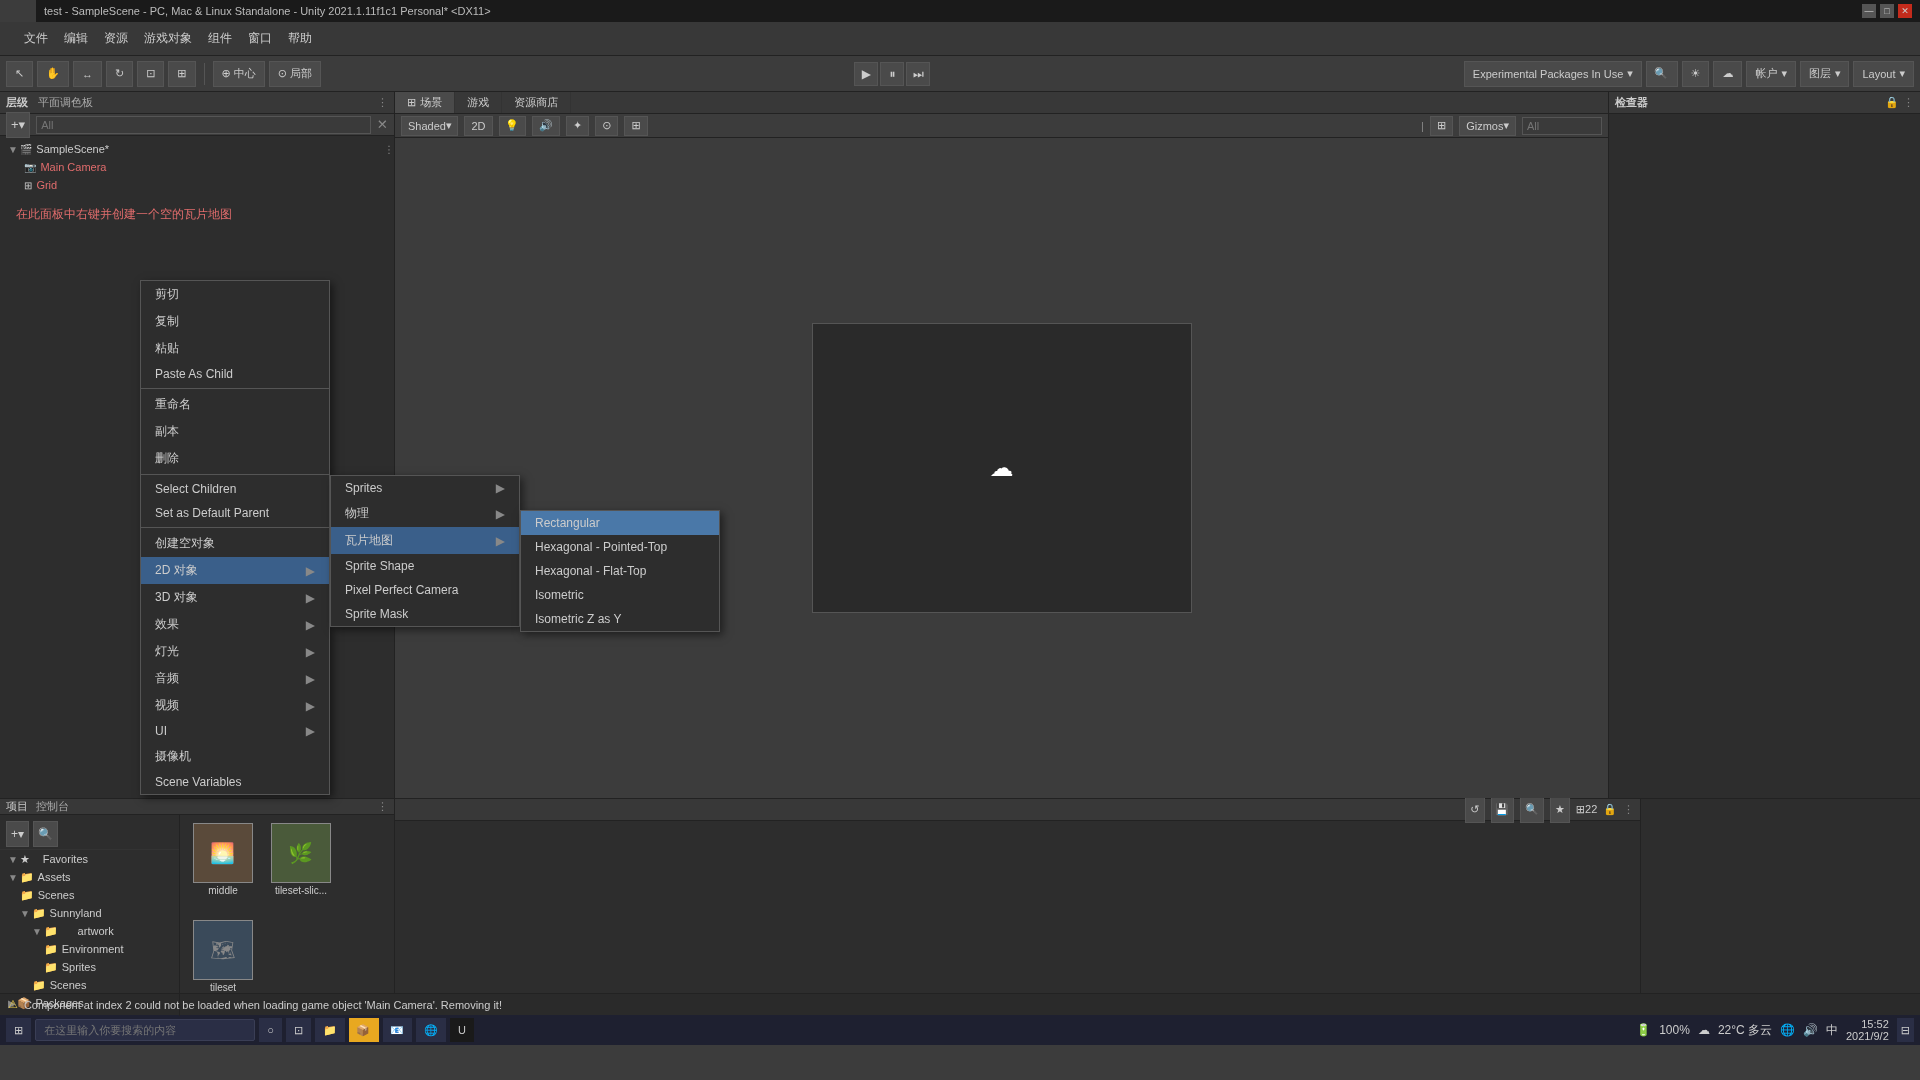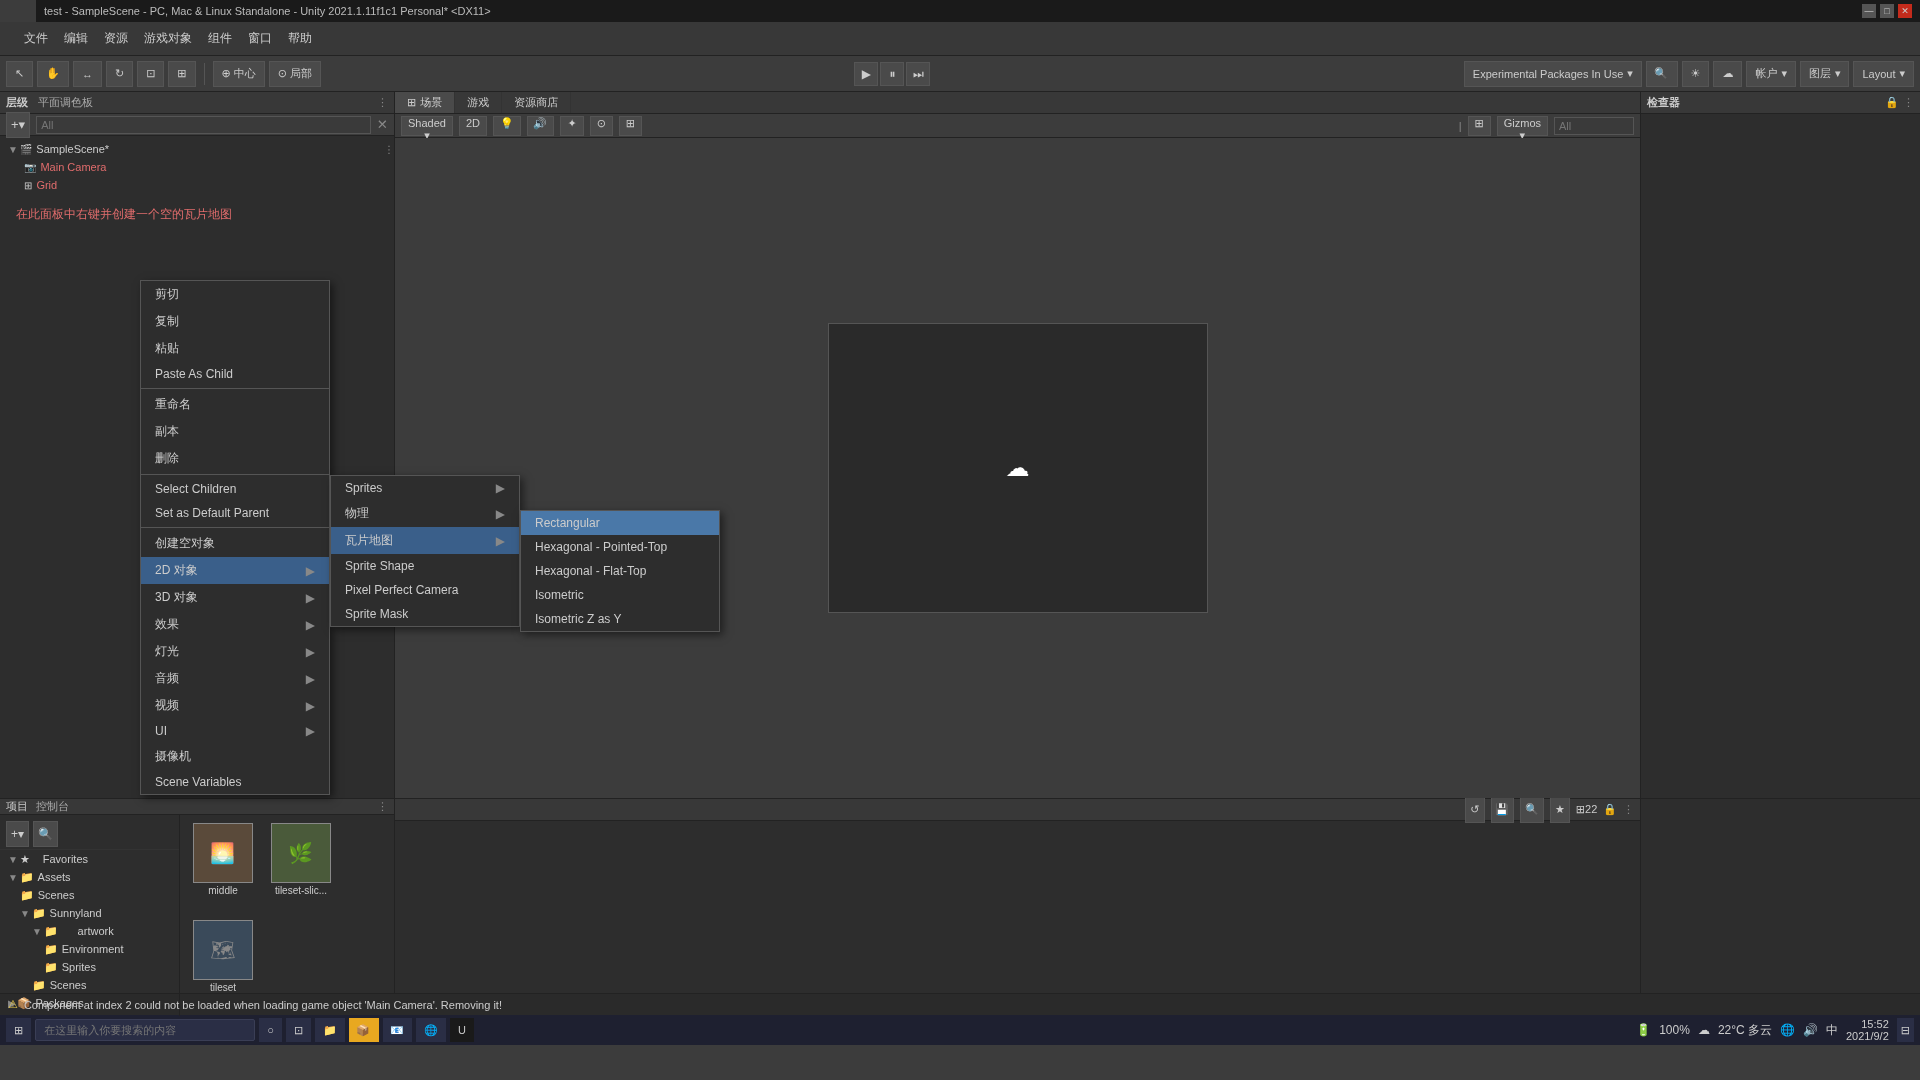--- a/index.html
+++ b/index.html
@@ -173,21 +173,21 @@
       font-size: 11px;
     }
     .scene-toolbar-btn {
       height: 20px;
       background: #4a4a4a;
       border: 1px solid #555;
       color: #ccc;
       padding: 0 6px;
       cursor: pointer;
       font-size: 11px;
-      display: flex; align-items: center; flex-direction: column;
+      display: flex; align-items: center;
     }
     #scene-view {
       flex: 1;
       background: #3c3c3c;
       position: relative;
       display: flex;
       align-items: center;
       justify-content: center;
     }
     #scene-canvas {
@@ -281,21 +281,21 @@
       background: #383838;
       display: flex;
       align-items: center;
       padding: 0 6px;
       border-bottom: 1px solid #222;
       font-size: 11px;
     }
 
     
     #right-panel {
-      width: 280px;
+      width: 312px;
       background: #2d2d2d;
       border-left: 1px solid #222;
       display: flex;
       flex-direction: column;
     }
     #inspector-tab-bar {
       height: 22px;
       background: #383838;
       display: flex;
       align-items: center;

